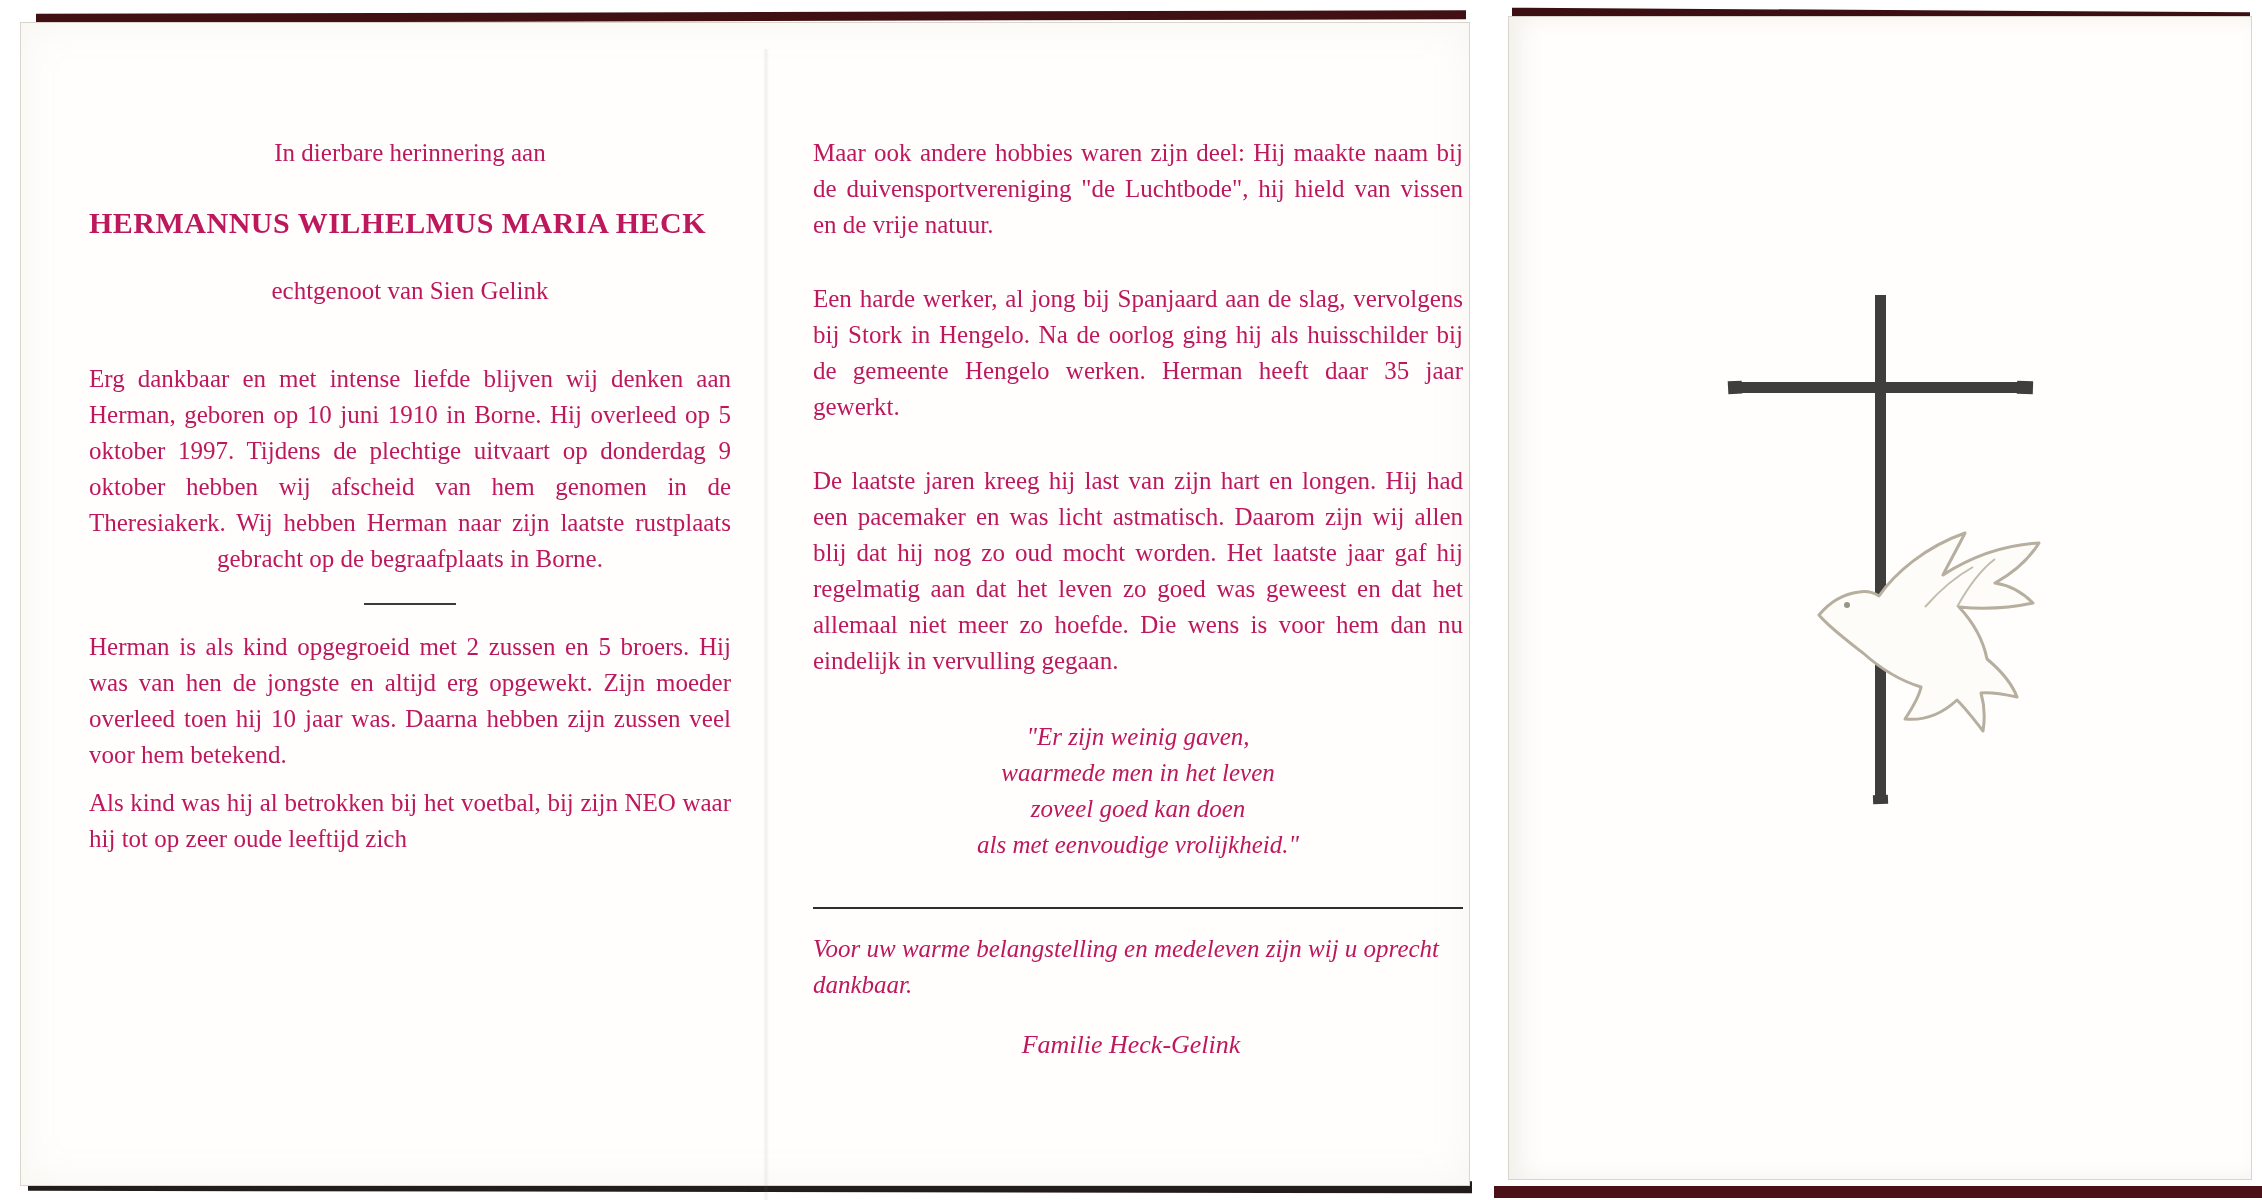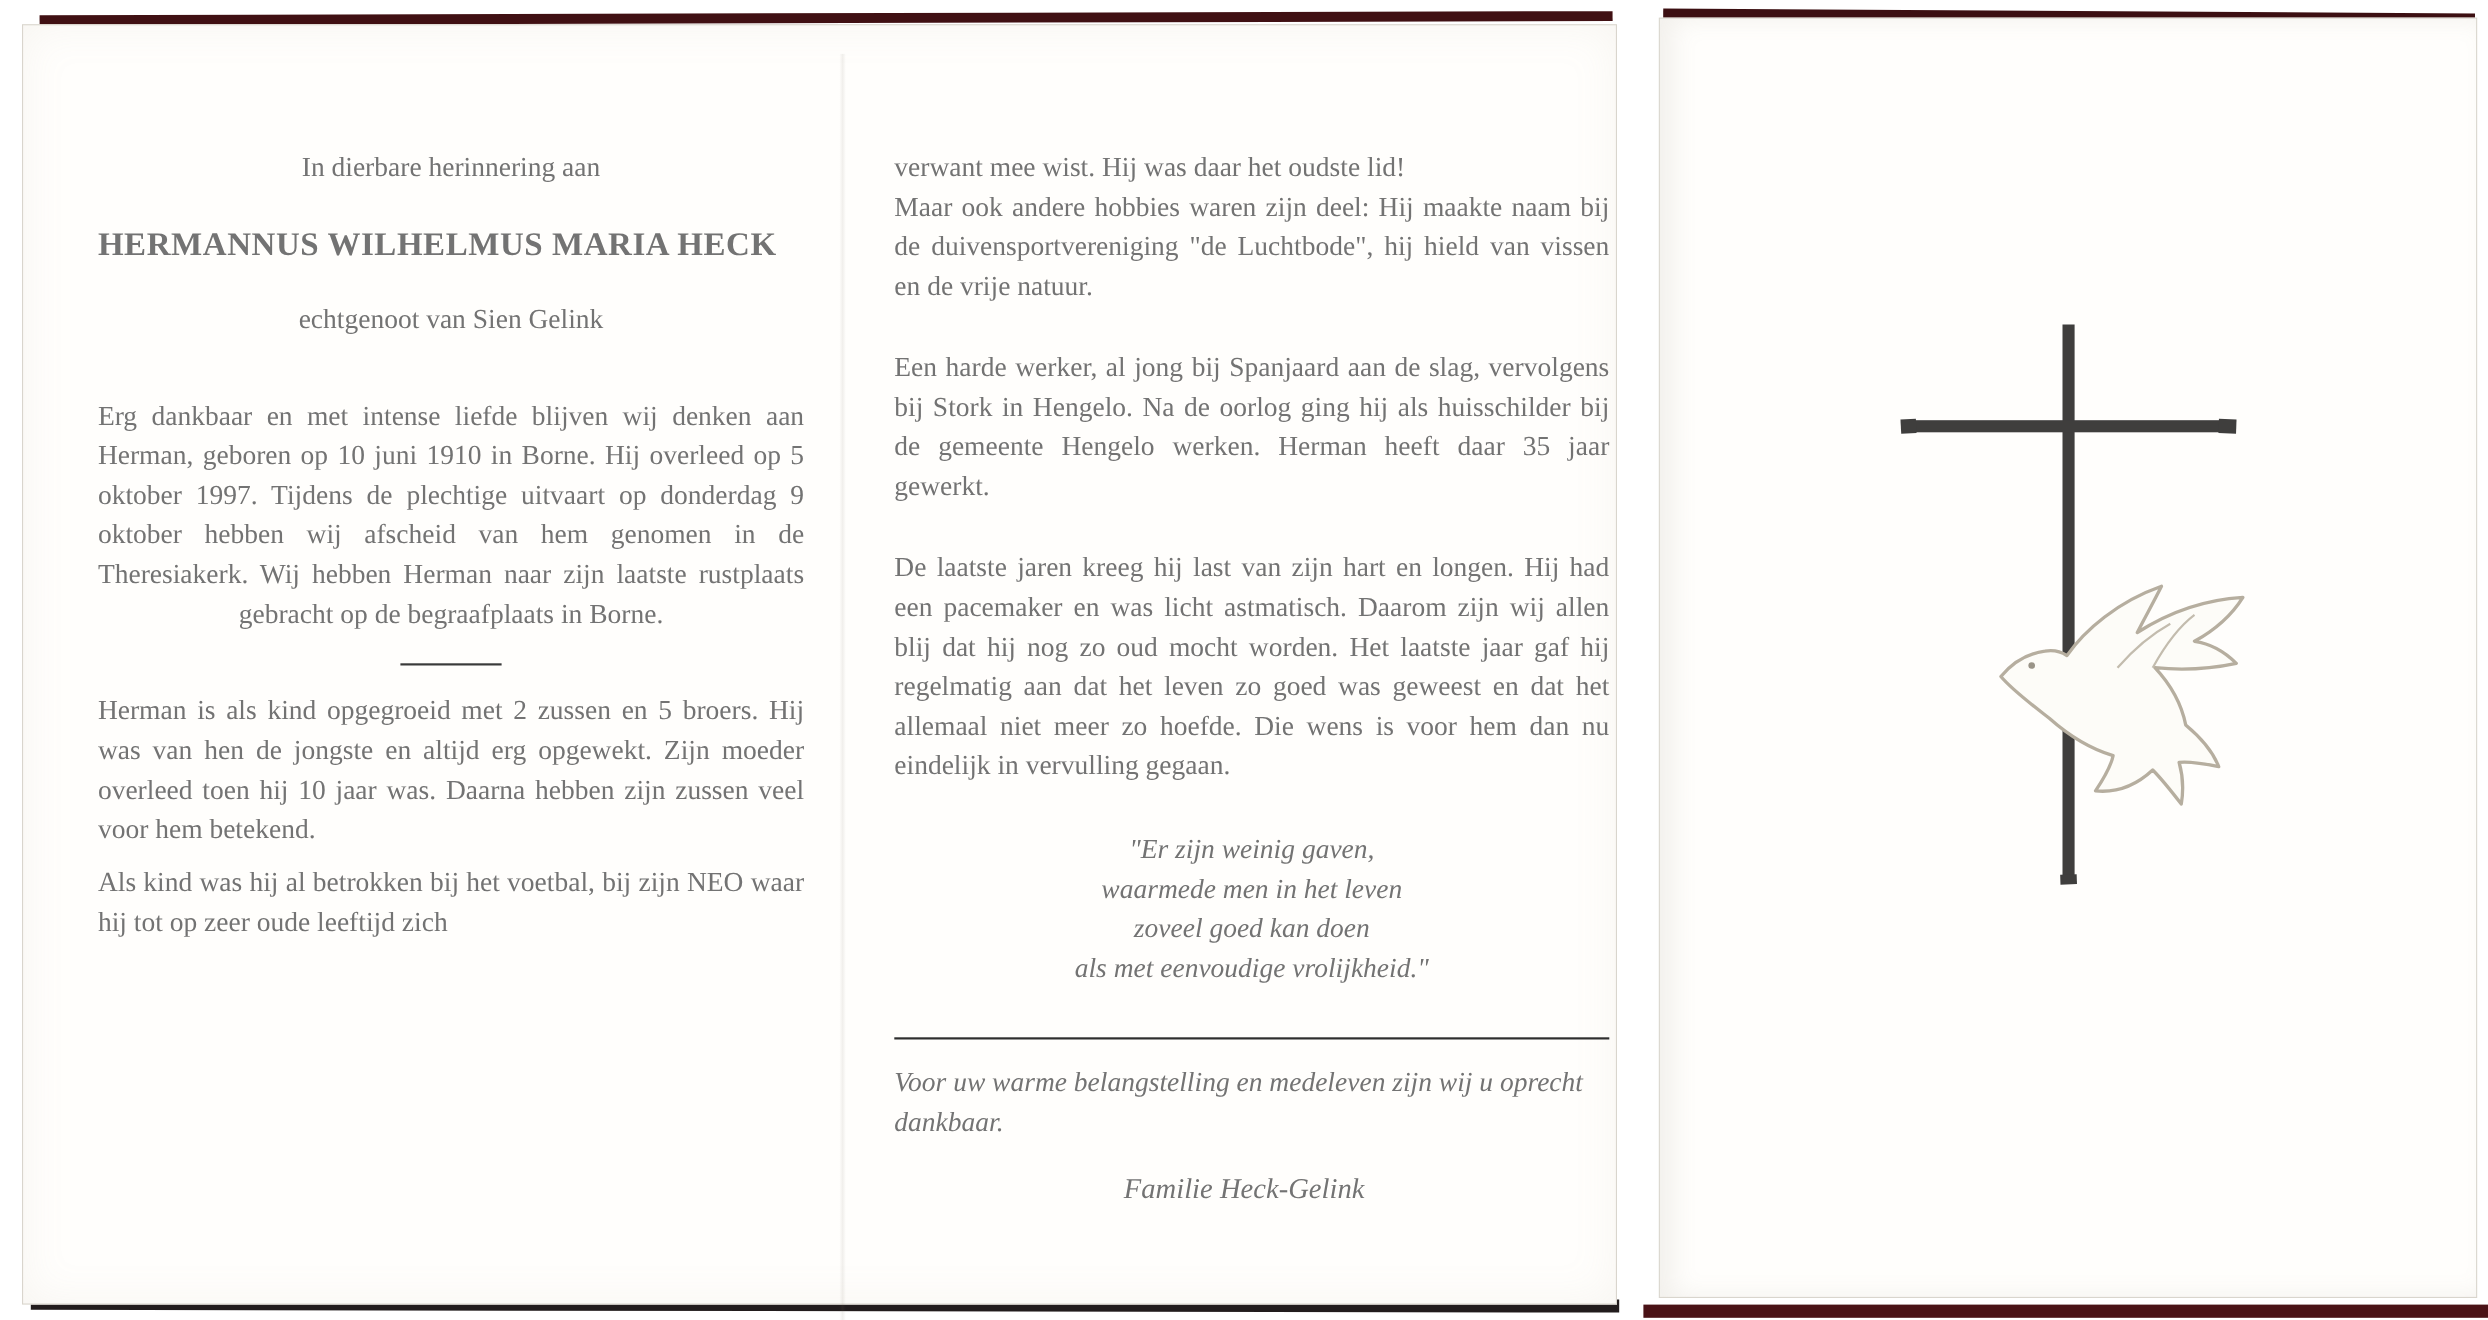--- a/index.html
+++ b/index.html
@@ -1,17 +1,17 @@
 <!DOCTYPE html>
 <html><head>
 <meta charset="utf-8">
 <style>
   html,body{margin:0;padding:0;background:#ffffff;}
   .scan{position:relative;width:2262px;height:1200px;background:#ffffff;overflow:hidden;
-        font-family:"Liberation Serif","DejaVu Serif",serif;color:#737373;}
+        font-family:"Liberation Serif","DejaVu Serif",serif;color:#be185d;}
 
   
   .page{position:absolute;background:#fffefc;border:1px solid #d9d5cd;box-sizing:border-box;}
   .page-left{left:20px;top:22px;width:1450px;height:1164px;
              box-shadow:inset 0 0 40px rgba(180,170,150,0.10);}
   .page-right{left:1508px;top:16px;width:744px;height:1164px;
               box-shadow:inset 12px 0 22px rgba(150,140,120,0.12);}
 
   
   .strip{position:absolute;}
@@ -68,21 +68,20 @@
       <p class="intro">In dierbare herinnering aan</p>
       <p class="name">HERMANNUS WILHELMUS MARIA HECK</p>
       <p class="subtitle">echtgenoot van Sien Gelink</p>
       <p class="para mt-lg center-last">Erg dankbaar en met intense liefde blijven wij denken aan Herman, geboren op 10 juni 1910 in Borne. Hij overleed op 5 oktober 1997. Tijdens de plechtige uitvaart op donderdag 9 oktober hebben wij afscheid van hem genomen in de Theresiakerk. Wij hebben Herman naar zijn laatste rustplaats gebracht op de begraafplaats in Borne.</p>
       <hr class="divider">
       <p class="para mt-sm">Herman is als kind opgegroeid met 2 zussen en 5 broers. Hij was van hen de jongste en altijd erg opgewekt. Zijn moeder overleed toen hij 10 jaar was. Daarna hebben zijn zussen veel voor hem betekend.</p>
       <p class="para mt-xs">Als kind was hij al betrokken bij het voetbal, bij zijn NEO waar hij tot op zeer oude leeftijd zich</p>
     </div>
 
     <div class="col col2">
-      <p class="para">verwant mee wist. Hij was daar het oudste lid!</p>
       <p class="para">Maar ook andere hobbies waren zijn deel: Hij maakte naam bij de duivensportvereniging "de Luchtbode", hij hield van vissen en de vrije natuur.</p>
       <p class="para mt-md">Een harde werker, al jong bij Spanjaard aan de slag, vervolgens bij Stork in Hengelo. Na de oorlog ging hij als huisschilder bij de gemeente Hengelo werken. Herman heeft daar 35 jaar gewerkt.</p>
       <p class="para mt-md">De laatste jaren kreeg hij last van zijn hart en longen. Hij had een pacemaker en was licht astmatisch. Daarom zijn wij allen blij dat hij nog zo oud mocht worden. Het laatste jaar gaf hij regelmatig aan dat het leven zo goed was geweest en dat het allemaal niet meer zo hoefde. Die wens is voor hem dan nu eindelijk in vervulling gegaan.</p>
 
       <div class="quote">
         <div>"Er zijn weinig gaven,</div>
         <div>waarmede men in het leven</div>
         <div>zoveel goed kan doen</div>
         <div>als met eenvoudige vrolijkheid."</div>
       </div>

